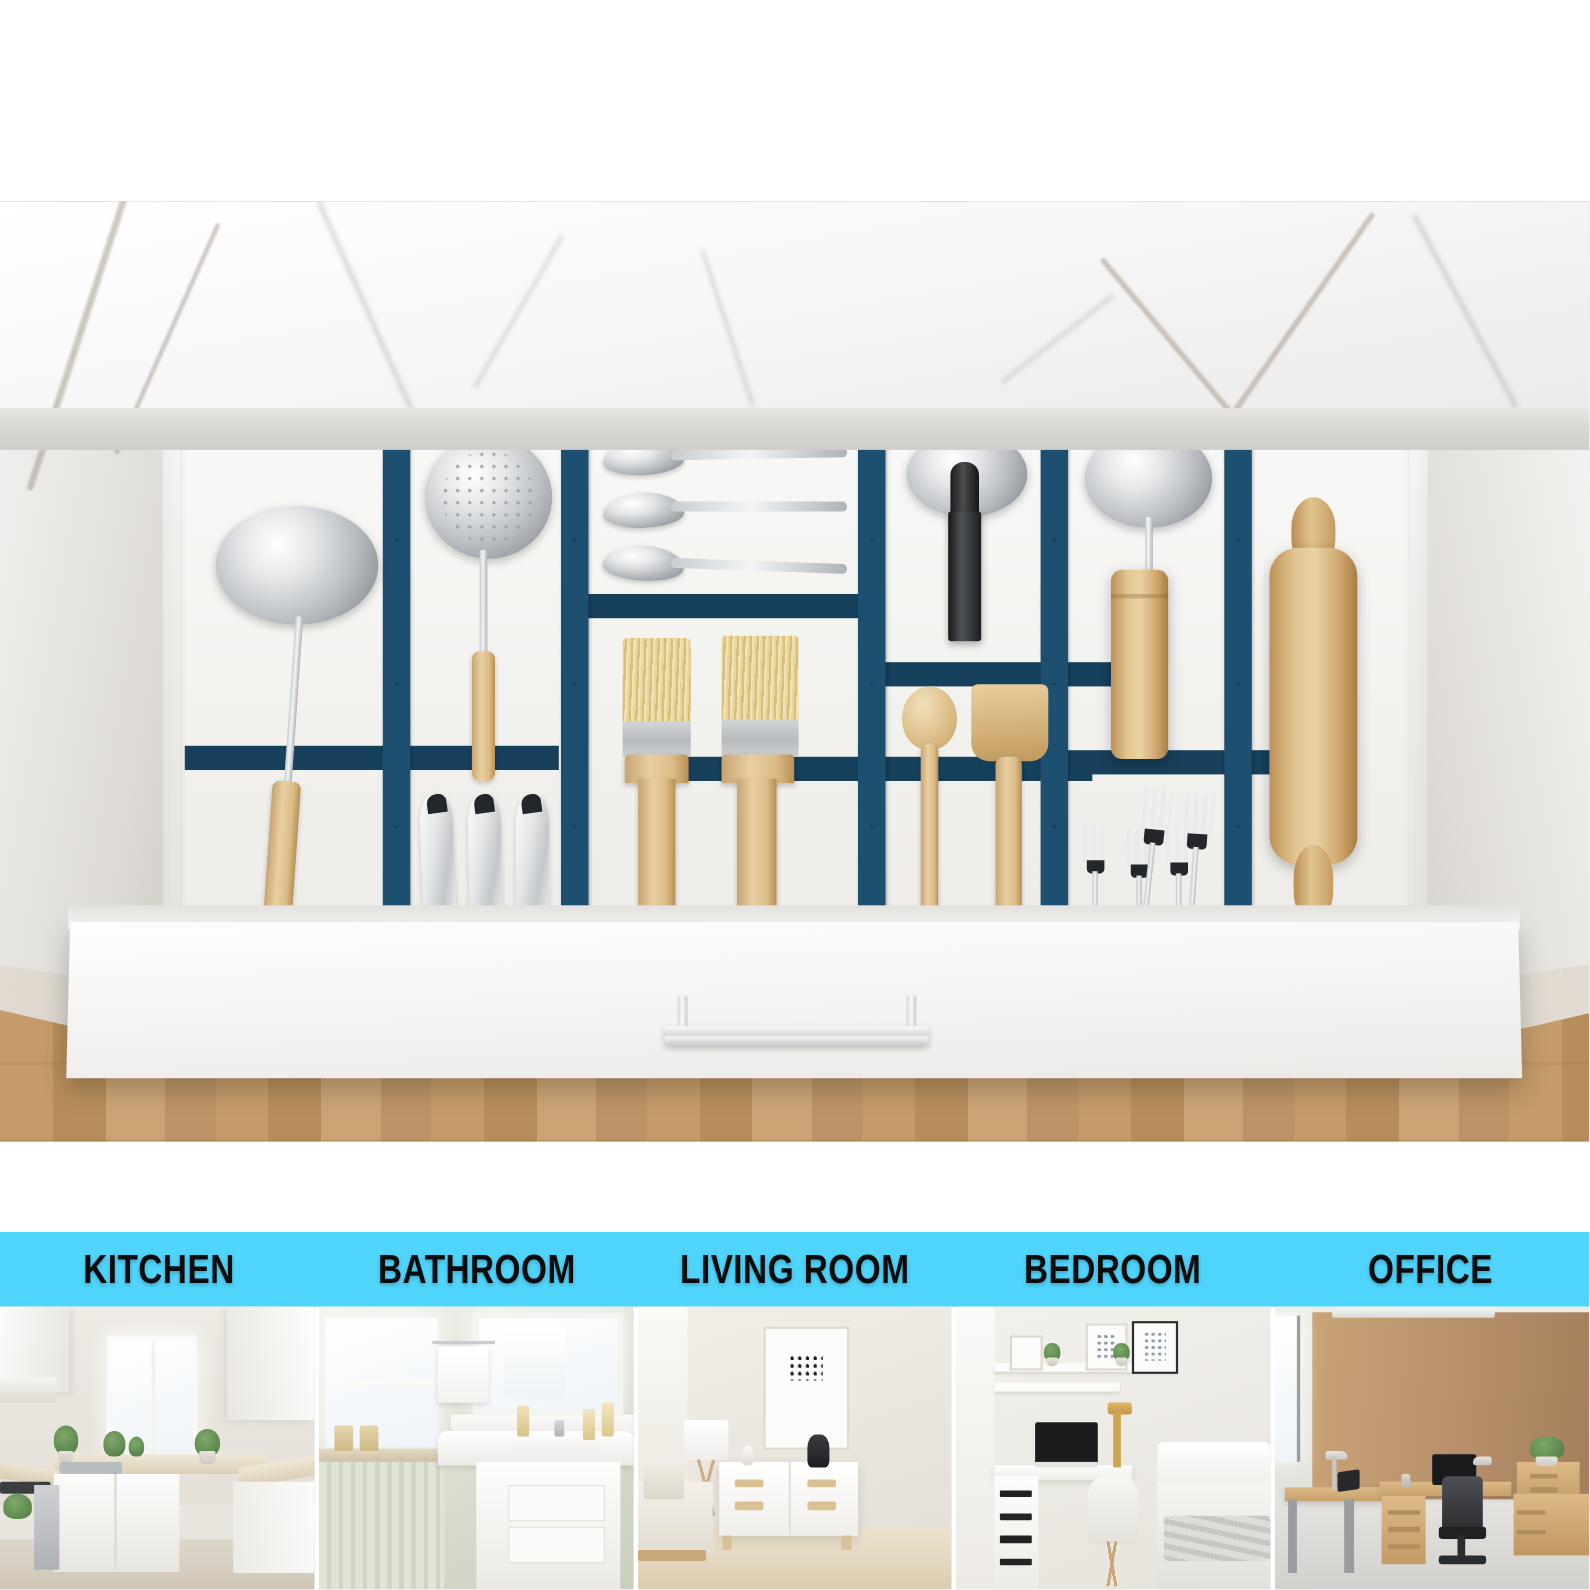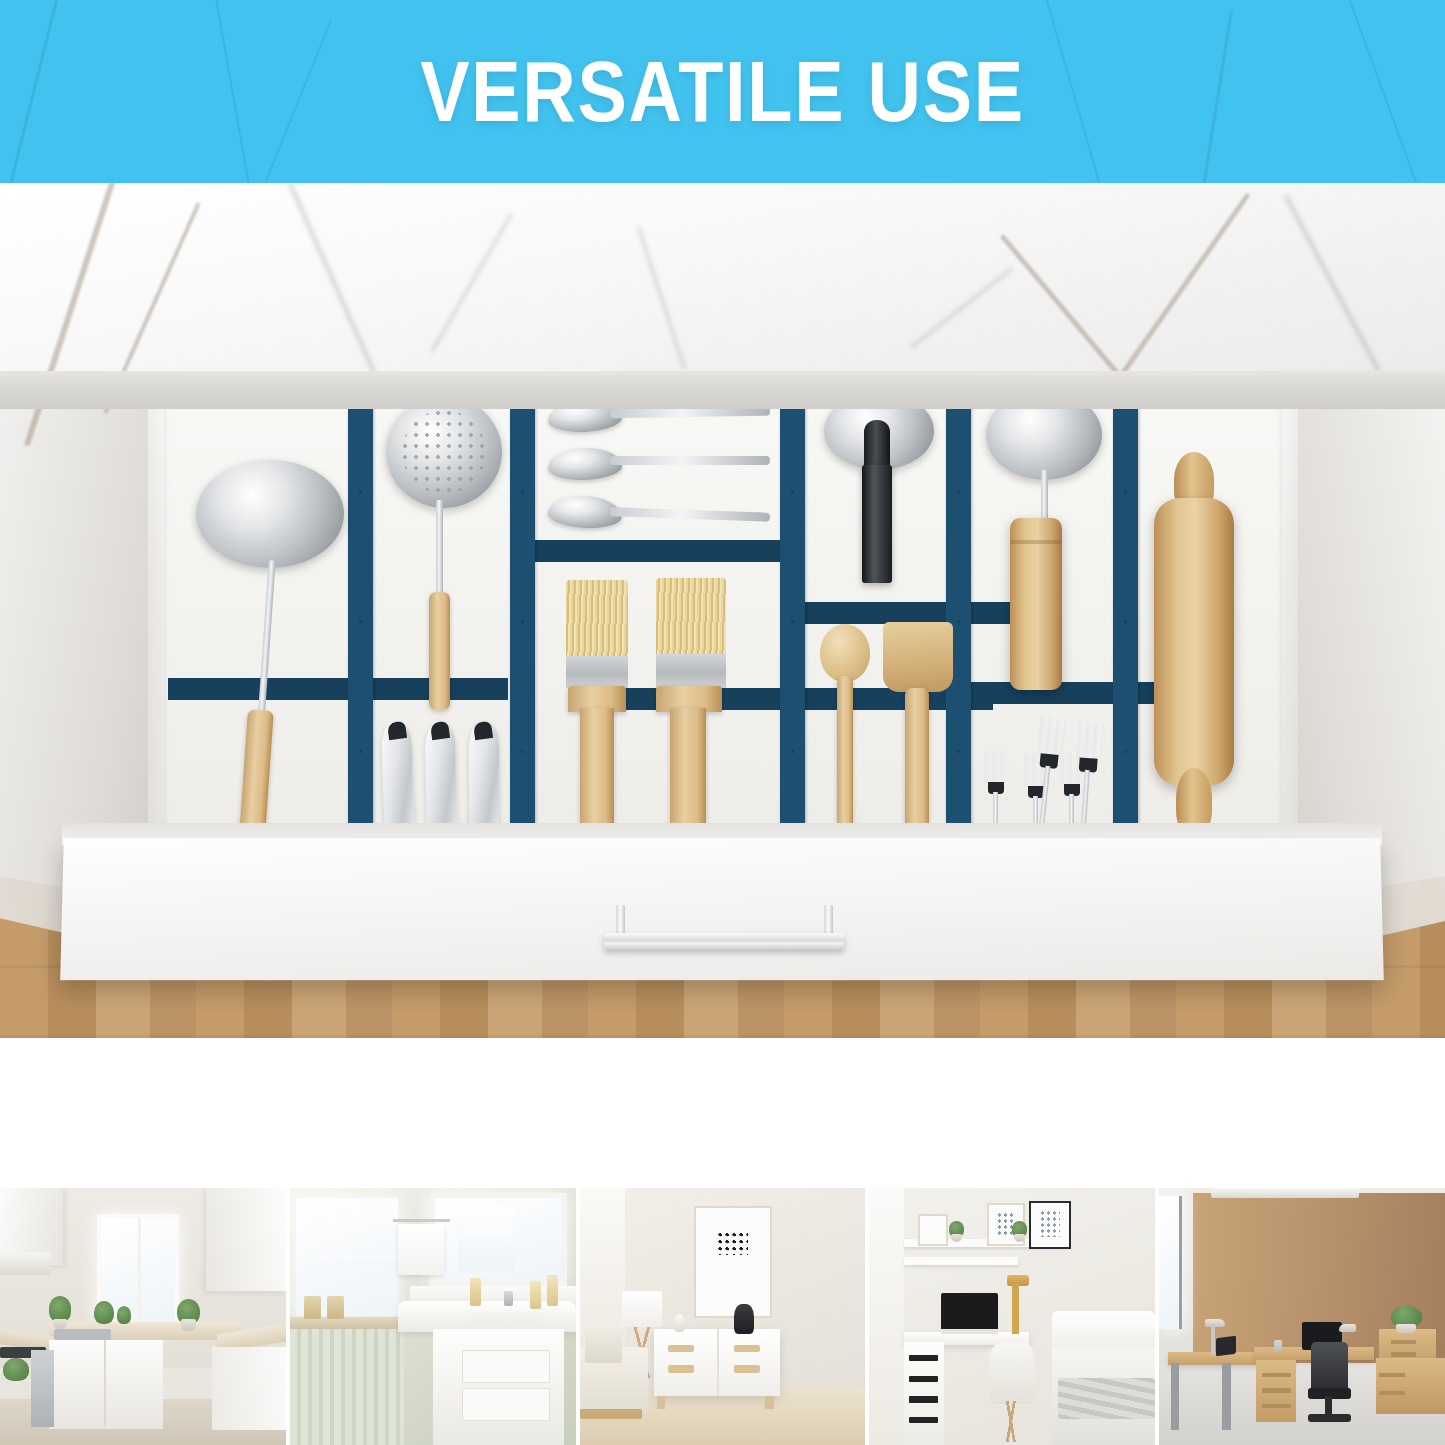--- a/index.html
+++ b/index.html
@@ -190,29 +190,20 @@
   .frame{position:absolute;background:#fbfbfa;border:2px solid #ded8cd;}
   .screen{position:absolute;background:#1b1b1d;border-radius:2px;}
   .chair{position:absolute;}
   .lamp{position:absolute;}
 </style>
 </head>
 <body>
 
 <div class="page">
 
-  <div class="banner">
-    <div class="vein" style="left:60px;top:-20px;width:3px;height:230px;transform:rotate(14deg);"></div>
-    <div class="vein" style="left:210px;top:-30px;width:2px;height:250px;transform:rotate(-10deg);"></div>
-    <div class="vein" style="left:330px;top:20px;width:2px;height:180px;transform:rotate(22deg);"></div>
-    <div class="vein" style="left:1040px;top:-20px;width:2px;height:230px;transform:rotate(-16deg);"></div>
-    <div class="vein" style="left:1230px;top:10px;width:3px;height:200px;transform:rotate(9deg);"></div>
-    <div class="vein" style="left:1345px;top:-10px;width:2px;height:210px;transform:rotate(-20deg);"></div>
-    <div class="banner-title">VERSATILE USE</div>
-  </div>
 
   <div class="hero">
 
     <div class="floor"></div>
 
     <div class="cab-left2"></div>
     <div class="cab-left"></div>
     <div class="cab-right2"></div>
     <div class="cab-right"></div>
 
@@ -352,20 +343,27 @@
     <div class="counter-lip"></div>
 
     <div class="front-top"></div>
     <div class="front"></div>
     <div class="handle-post" style="left:616px;"></div>
     <div class="handle-post" style="left:824px;"></div>
     <div class="handle-bar"></div>
   </div>
 
 
+  <div class="label-bar">
+    <div class="room-label">KITCHEN</div>
+    <div class="room-label">BATHROOM</div>
+    <div class="room-label">LIVING ROOM</div>
+    <div class="room-label">BEDROOM</div>
+    <div class="room-label">OFFICE</div>
+  </div>
 
   <div class="thumbs">
 
     <div class="thumb" style="background:linear-gradient(#f2f0ec,#e6e2db);">
       <div class="wall" style="left:0;top:0;width:100%;height:70%;background:linear-gradient(#eeebe5,#e4e0d8);"></div>
       <div class="fl" style="left:0;bottom:0;width:100%;height:18%;background:linear-gradient(#ded7ca,#cfc6b6);"></div>
       <div class="box" style="left:0;top:0;width:22%;height:30%;background:linear-gradient(100deg,#fbfbfa,#e7e4de);box-shadow:2px 2px 6px rgba(0,0,0,.08);"></div>
       <div class="box" style="left:0;top:25%;width:18%;height:9%;background:linear-gradient(#f6f5f2,#ddd9d1);"></div>
       <div class="box" style="right:0;top:0;width:28%;height:40%;background:linear-gradient(260deg,#fdfdfc,#e9e6e0);box-shadow:-2px 2px 6px rgba(0,0,0,.08);"></div>
       <div class="win" style="left:34%;top:10%;width:26%;height:42%;border:4px solid #fafaf8;">

